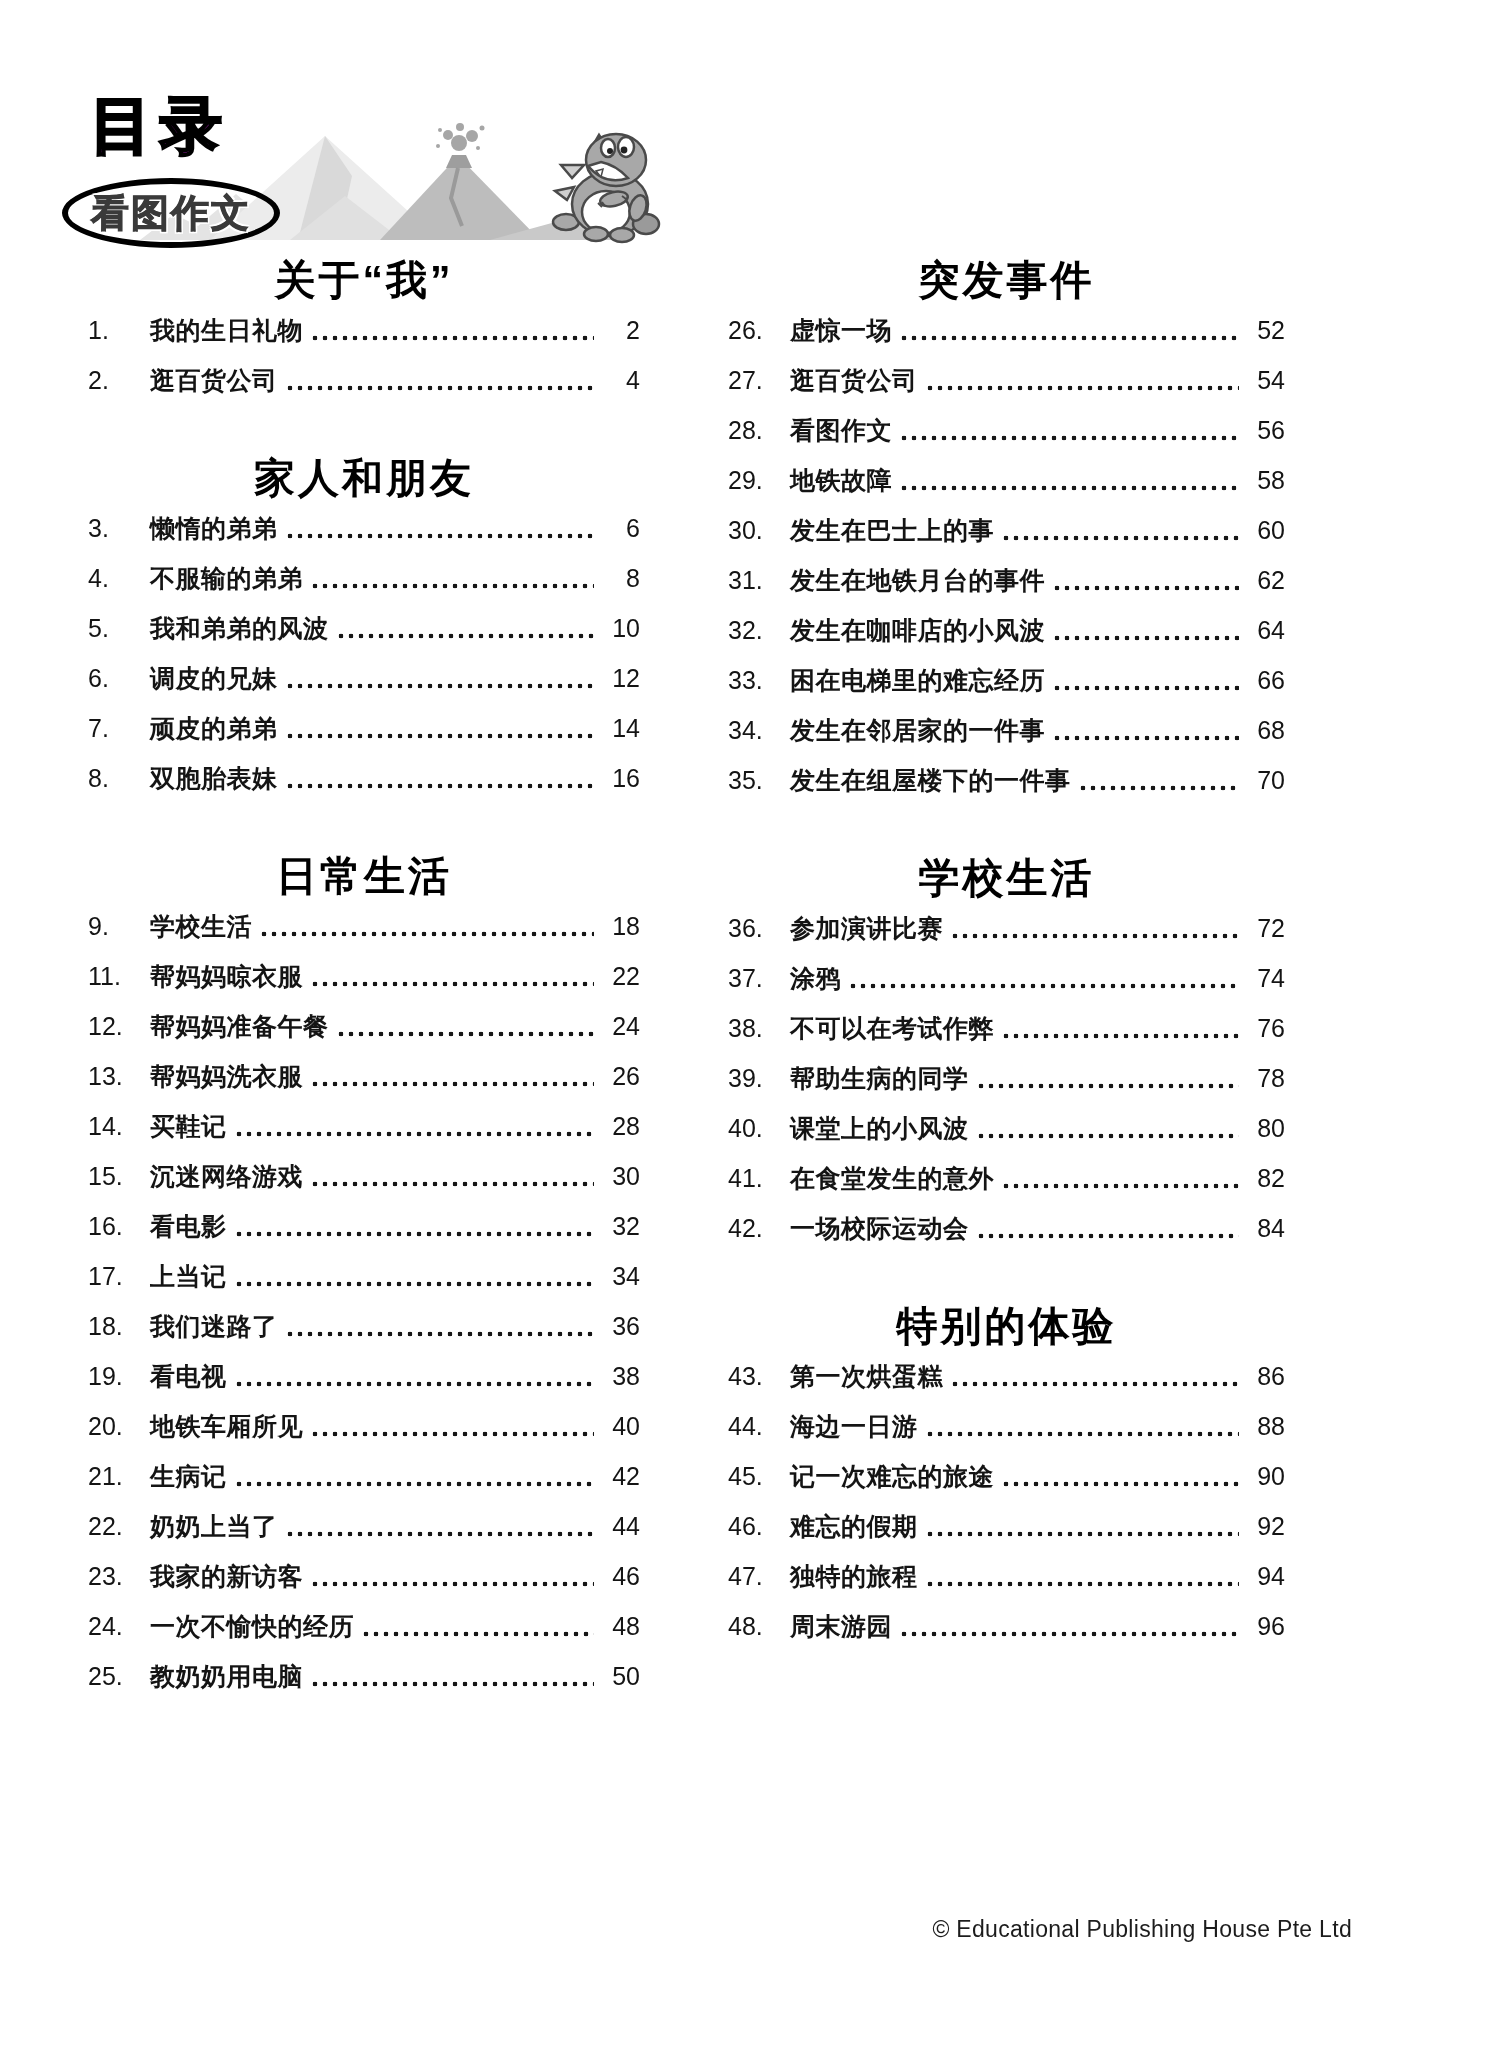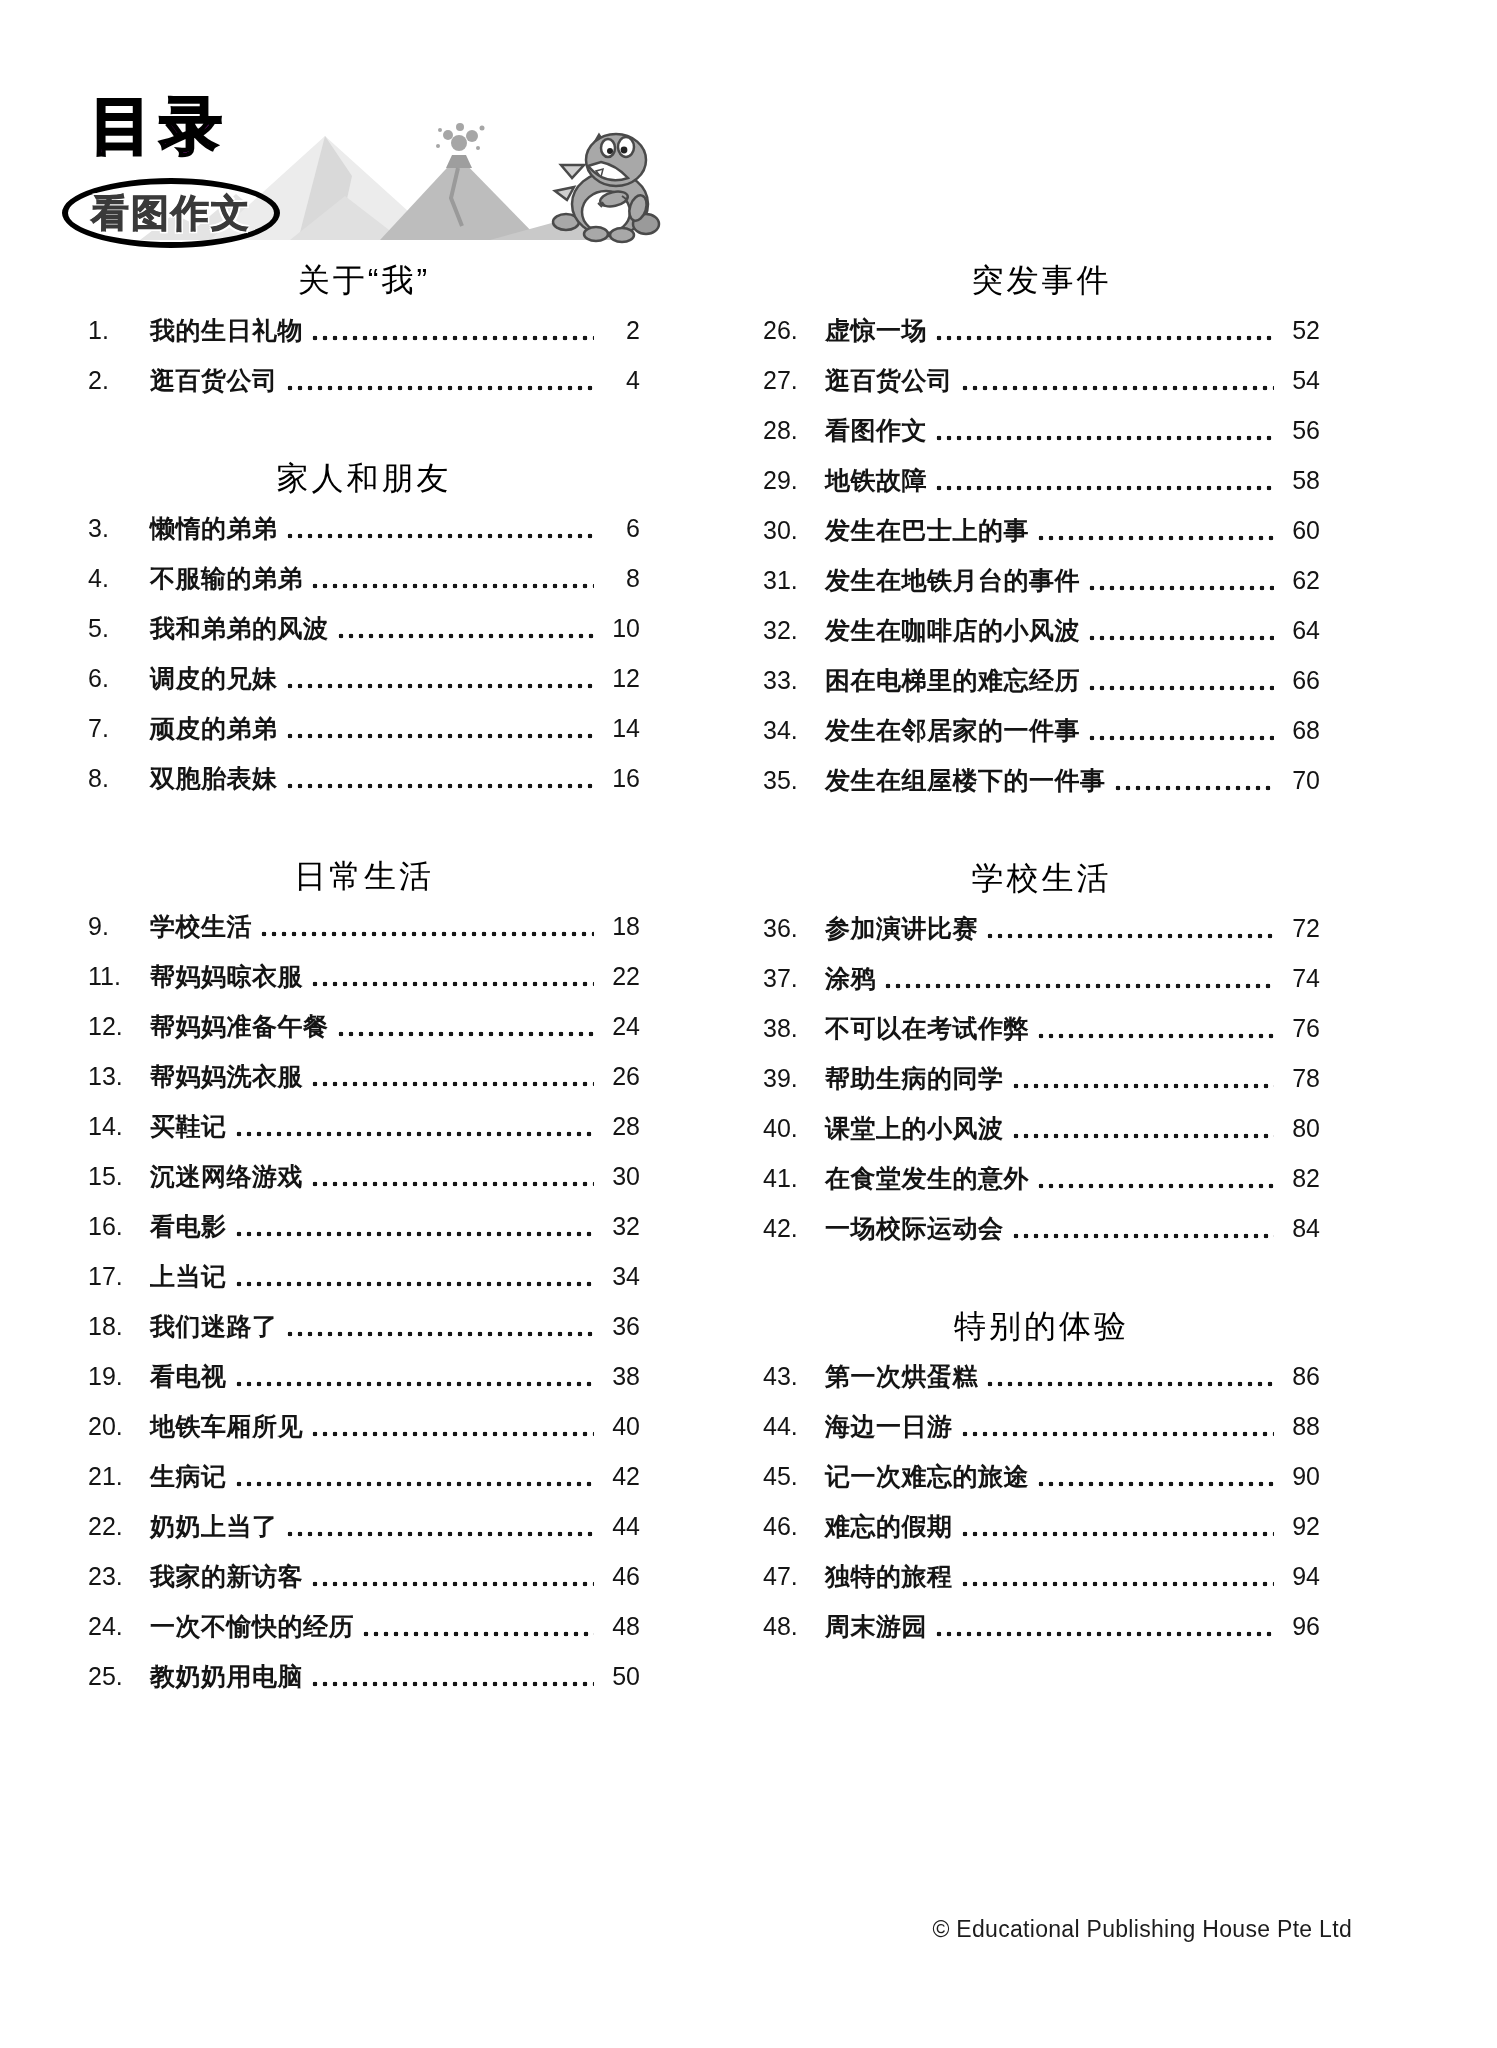--- a/index.html
+++ b/index.html
@@ -32,25 +32,25 @@
   .badge span {
     font-size:38px; font-weight:900; letter-spacing:2px; color:#3a3a3a;
     -webkit-text-stroke:1px #3a3a3a;
     text-shadow:-2px 0 0 #fff, 2px 0 0 #fff, 0 -2px 0 #fff, 0 2px 0 #fff,
                 -2px -2px 0 #fff, 2px 2px 0 #fff, -2px 2px 0 #fff, 2px -2px 0 #fff;
     white-space:nowrap;
     text-align:center;
   }
   .toc-col { position:absolute; top:255px; z-index:2; }
   #left-col  { left:88px;  width:552px; }
-  #right-col { left:728px; width:557px;margin-left:35px; }
+  #right-col { left:728px; width:557px; }
   .toc-section + .toc-section { margin-top:48px; }
   .section-heading {
     height:50px; line-height:50px; text-align:center;
-    font-size:32px; font-weight:normal; letter-spacing:3px; color:#000;
+    font-size:41px; font-weight:bold; letter-spacing:3px; color:#000;
     white-space:nowrap;
   }
   .entry-row {
     height:50px; display:flex; align-items:center;
     font-size:25px; white-space:nowrap;
   }
   .entry-num { flex:0 0 62px; font-size:25px; }
   .entry-title { font-weight:bold; letter-spacing:0.5px; }
   .leader {
     flex:1 1 auto; height:6px; align-self:flex-end;

